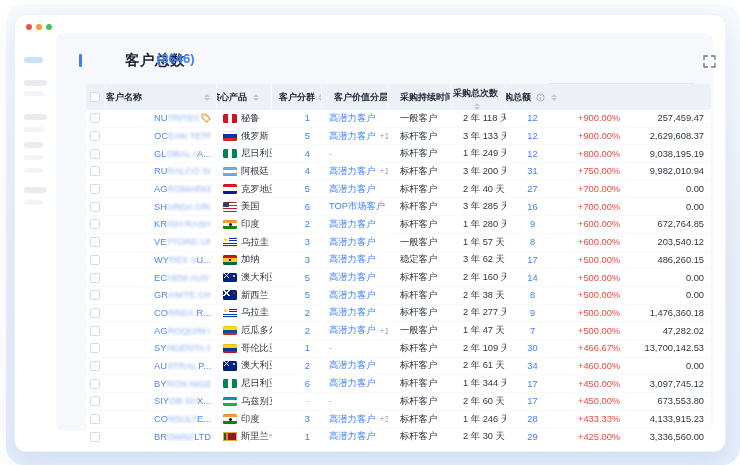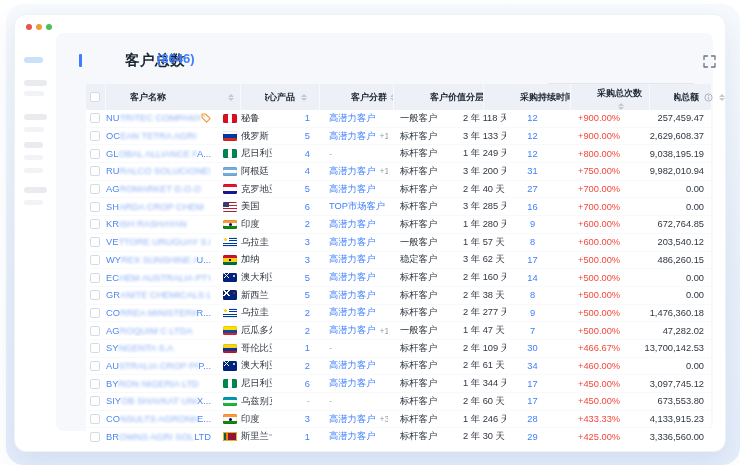--- a/index.html
+++ b/index.html
@@ -56,21 +56,21 @@
   .search input::placeholder{color:#b9bfc9;}
   .search .sicon{position:absolute;right:7px;top:4.5px;}
   .expand{position:absolute;left:647px;top:22px;width:13px;height:13px;cursor:pointer;}
   
   .table{position:absolute;left:30px;top:51px;width:625px;}
   .thead,.trow{
     display:grid;
     grid-template-columns:20px 111px 55px 50px 66px 63px 55px 58px 72px 75px;
     align-items:center;
   }
-  .thead{height:26px;background:#edf0f7;border-radius:3px;gap:24px;}
+  .thead{height:26px;background:#edf0f7;border-radius:3px;}
   .hc{height:100%;display:flex;align-items:center;box-sizing:border-box;border-right:1px solid #f8fafc;overflow:hidden;}
   .hc:last-child{border-right:none;}
   .hc .hlabel{font-size:9px;font-weight:bold;color:#232b36;white-space:nowrap;}
   .hc .hsub{font-size:8px;color:#8b93a1;white-space:nowrap;}
   .h2{display:flex;flex-direction:column;line-height:1.2;}
   .sp{justify-content:space-between;}
   .fe{justify-content:flex-end;gap:3px;}
   .carets{display:flex;flex-direction:column;align-items:center;gap:1px;flex:none;margin-left:3px;}
   .cu{width:0;height:0;border-left:3px solid transparent;border-right:3px solid transparent;border-bottom:3.5px solid #c3c9d3;}
   .cd{width:0;height:0;border-left:3px solid transparent;border-right:3px solid transparent;border-top:3.5px solid #c3c9d3;}
@@ -83,21 +83,21 @@
   .p-seg{padding-left:7px;}
   .p-tier{padding-left:12px;}
   .p-dur{padding-left:12px;}
   .p-cnt{padding-right:5px;justify-content:flex-end;display:flex;flex-direction:column;}
   .p-trd{padding-left:14px;}
   .p-amt{padding-right:7px;justify-content:flex-end;display:flex;}
   .tbody{background:#fff;}
   .trow{height:16.7px;border-bottom:1px solid #f7f9fb;background:#fff;}
   .trow:last-child{border-bottom:none;}
   .tc{display:flex;align-items:center;box-sizing:border-box;overflow:hidden;white-space:nowrap;font-size:9.3px;color:#2f3640;}
-  .nm{display:flex;align-items:center;color:#4f86f2;text-decoration:none;overflow:hidden;white-space:nowrap;width:100%;}
+  .nm{display:flex;align-items:center;color:#4f86f2;text-decoration:none;overflow:hidden;white-space:nowrap;width:100%;margin-left:48px;}
   .np,.ns{flex:none;}
   .nr{filter:blur(1.6px);opacity:.8;color:#6f9cf5;overflow:hidden;white-space:nowrap;}
   .tagic{flex:none;margin-left:auto;}
   .cty{margin-left:4px;}
   .num{color:#3d7eff;text-decoration:none;}
   .seg{color:#3d7eff;}
   .segx{color:#98a0ab;font-size:8.5px;margin-left:4px;}
   .dash{color:#aab1bb;}
   .trend{color:#f5483b;}
   .flag{width:14px;height:9.5px;border-radius:1.5px;display:inline-block;box-shadow:inset 0 0 0 .5px rgba(0,0,0,.15);position:relative;overflow:hidden;flex:none;}

